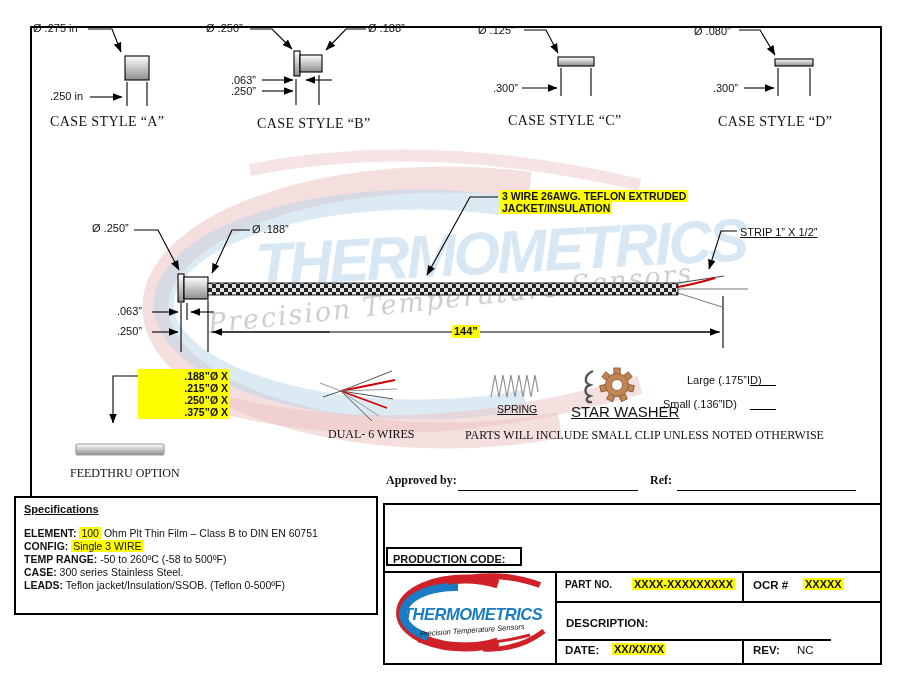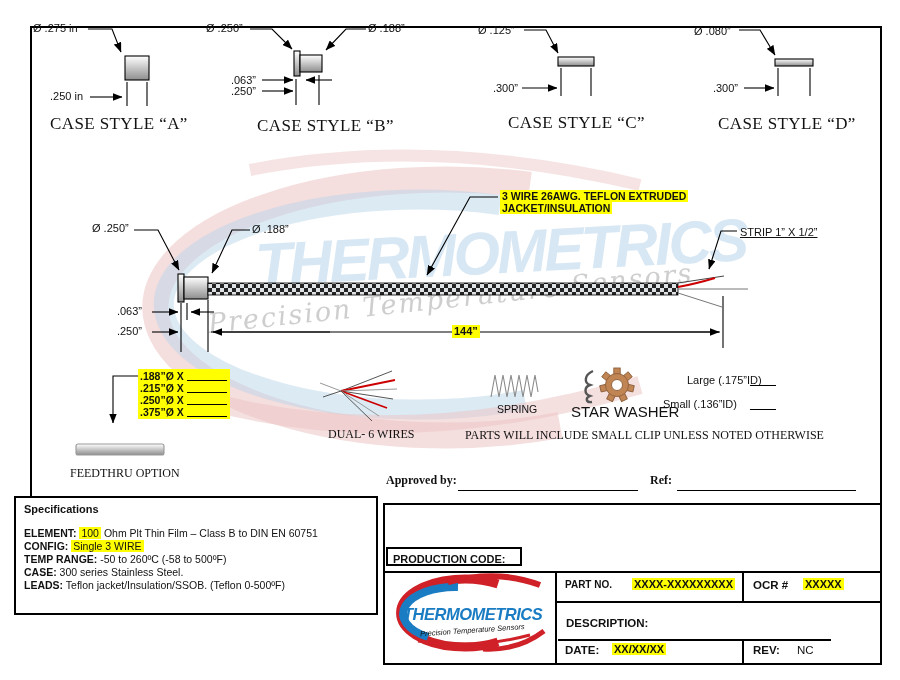--- a/index.html
+++ b/index.html
@@ -1,30 +1,30 @@
 <!DOCTYPE html>
 <html><head>
 <meta charset="utf-8">
 <style>
   html,body{margin:0;padding:0;background:#fff;}
   #sheet{position:relative;width:900px;height:680px;background:#fff;overflow:hidden;
          font-family:"Liberation Sans",sans-serif;color:#111;}
   .t{position:absolute;font-family:"Liberation Sans",sans-serif;font-size:11px;color:#111;
      white-space:nowrap;z-index:3;line-height:1.15;}
   .serif{font-family:"Liberation Serif",serif;font-size:12px;}
-  .cap{font-family:"Liberation Serif",serif;font-size:17px;letter-spacing:.4px;}
+  .cap{font-family:"Liberation Serif",serif;font-size:14px;letter-spacing:.4px;}
   .b{font-weight:bold;}
   .right{text-align:right;}
-  .u{}
+  .u{text-decoration:underline;}
   .hl{background:#ffff00;padding:0 2px;}
   .frame{position:absolute;z-index:1;}
   .blankline{position:absolute;border-bottom:1px solid #000;z-index:3;}
   
   #ft-box{position:absolute;left:138px;top:369px;width:88px;background:#ffff00;z-index:3;padding:1px 2px;}
-  .ft-row{display:flex;align-items:flex-end;height:12px;font-size:10.5px;font-weight:bold;}
+  .ft-row{display:flex;align-items:flex-end;height:12px;font-size:10.5px;font-weight:bold;flex-direction:column;}
   .ft-blank{flex:1;border-bottom:1px solid #000;margin:0 1px 1px 3px;}
   
   #note{position:absolute;left:500px;top:190px;z-index:3;font-size:10.5px;font-weight:bold;line-height:12px;}
   #note span{background:#ffff00;display:inline-block;padding:0 2px;}
   
   #wm{position:absolute;left:0;top:0;width:900px;height:680px;z-index:0;}
   #wm-brand{position:absolute;left:255px;top:218px;font-size:60px;font-weight:bold;font-style:italic;
             letter-spacing:-3px;color:#d7e7f4;transform:rotate(-3deg);white-space:nowrap;}
   #wm-tag{position:absolute;left:208px;top:308px;width:500px;font-family:"DejaVu Serif",serif;
           font-style:italic;font-size:27px;letter-spacing:2px;color:#c3c3c3;opacity:.8;

